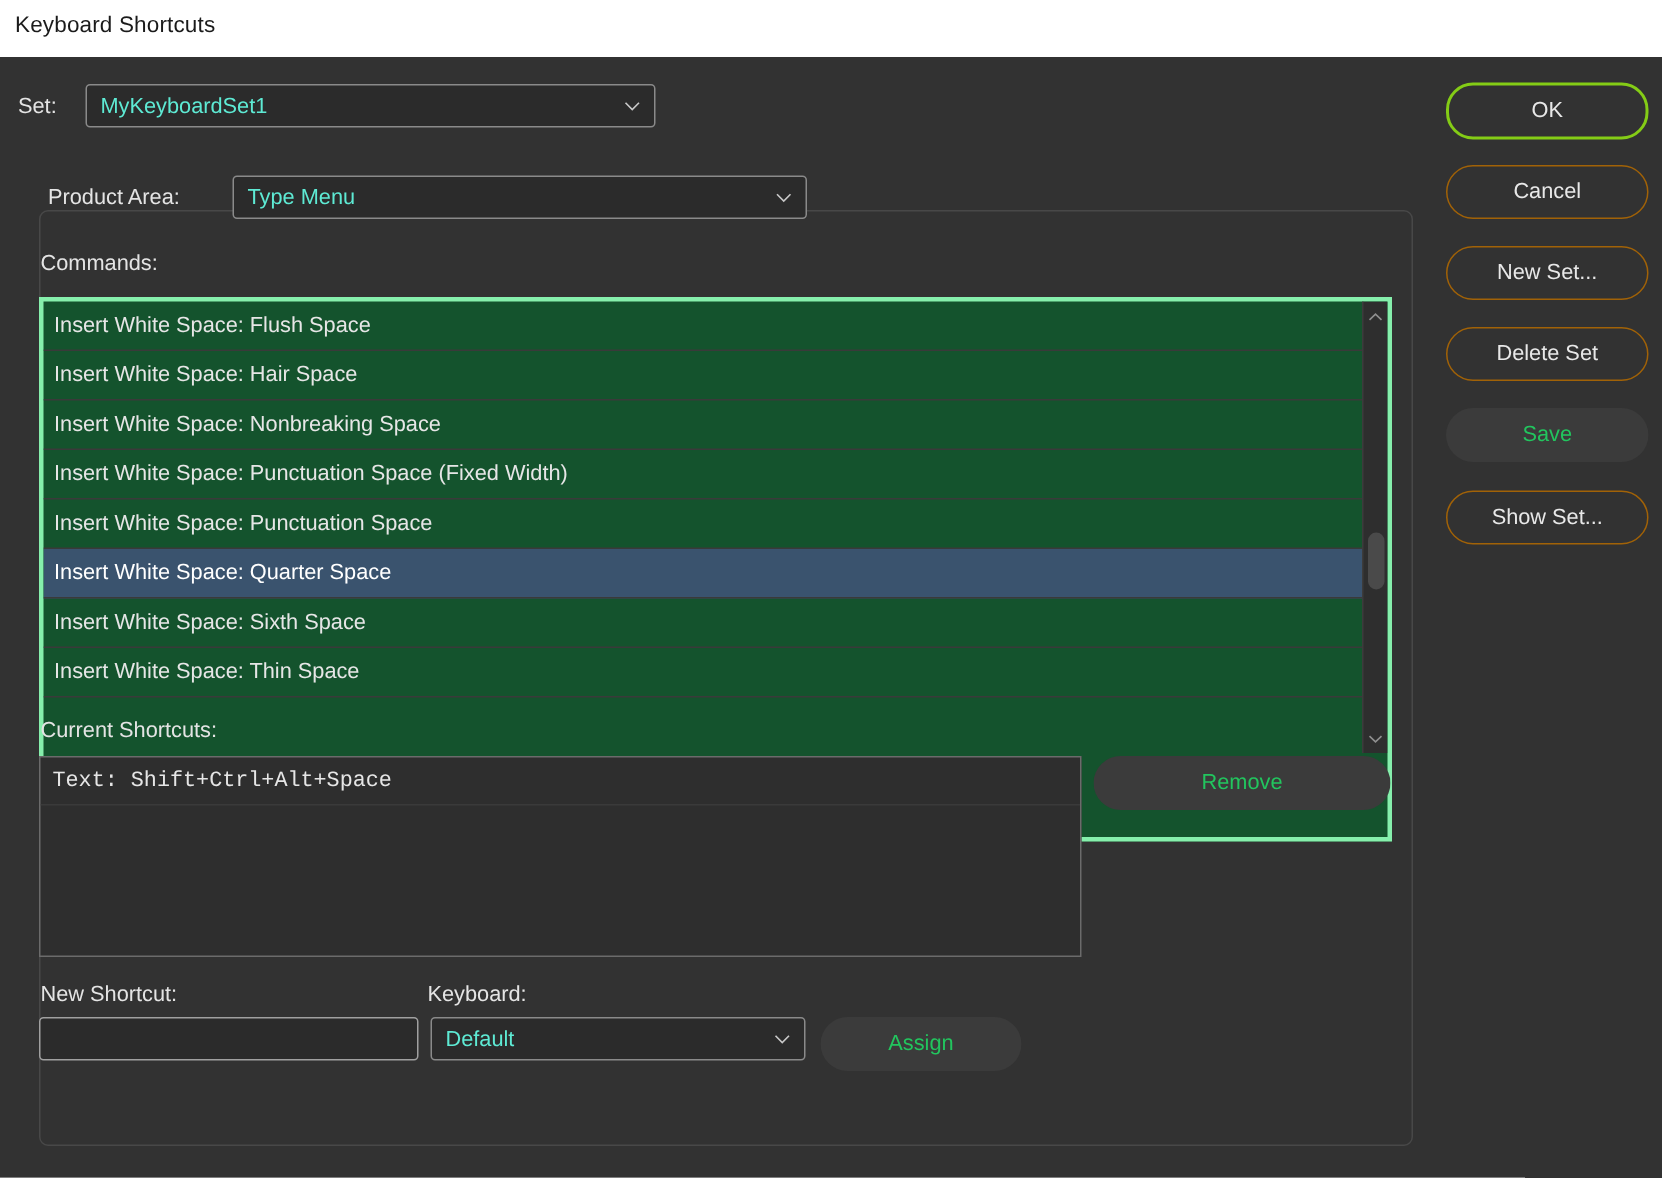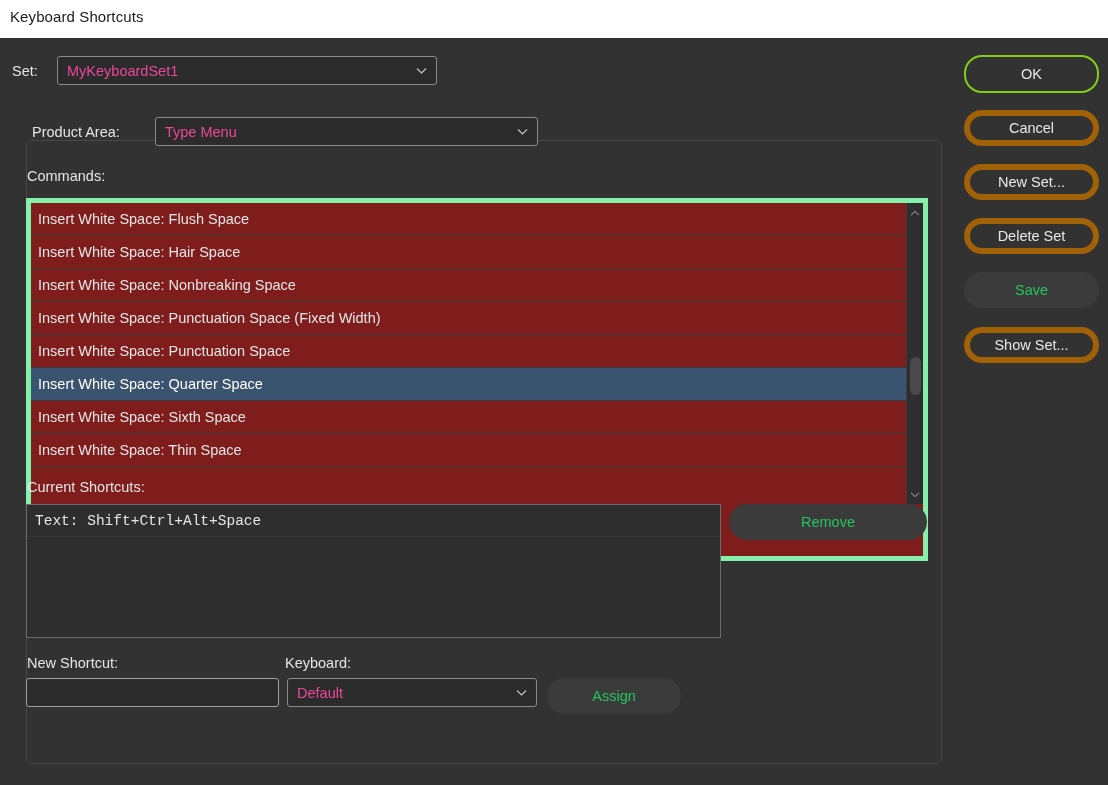--- a/index.html
+++ b/index.html
@@ -59,21 +59,21 @@
     position: absolute;
     background: #2b2b2b;
     border: 1px solid #8a8a8a;
     border-radius: 3px;
     box-sizing: border-box;
     display: flex;
     align-items: center;
   }
   .combo .ctext {
     font-size: 14.5px;
-    color: #ec4899;
+    color: #5eead4;
     padding-left: 9px;
     white-space: nowrap;
     overflow: hidden;
   }
   .chev {
     position: absolute;
     right: 9px;
     top: 50%;
     width: 11px; height: 11px;
     margin-top: -6px;
@@ -93,22 +93,22 @@
     border: 1px solid #484848;
     border-radius: 6px;
     box-sizing: border-box;
   }
 
   
   .cmd-list {
     position: absolute;
     left: 26px; top: 160px;
     width: 902px; height: 363px;
-    border: 5px solid #86efac;
-    background: #7f1d1d;
+    border: 3px solid #86efac;
+    background: #14532d;
     box-sizing: border-box;
     overflow: hidden;
   }
   .cmd-rows {
     position: absolute;
     left: 0; top: 0;
     width: 884px;
   }
   .cmd-row {
     height: 33px;
@@ -186,21 +186,21 @@
     background: #2b2b2b;
     border: 1px solid #a0a0a0;
     border-radius: 3px;
     box-sizing: border-box;
   }
 
   
   .btn {
     position: absolute;
     background: #323232;
-    border: 6px solid #a16207;
+    border: 1px solid #a16207;
     border-radius: 18px;
     box-sizing: border-box;
     color: #e8e8e8;
     font-size: 14.5px;
     font-family: "Liberation Sans", sans-serif;
     display: flex;
     align-items: center;
     justify-content: center;
     cursor: default;
     padding: 0;

